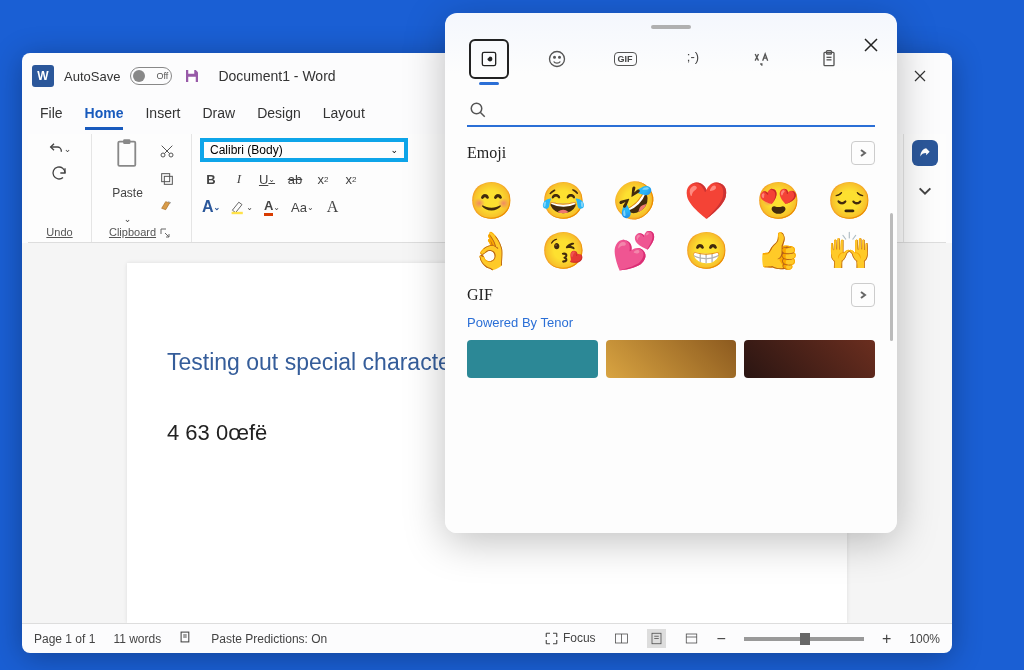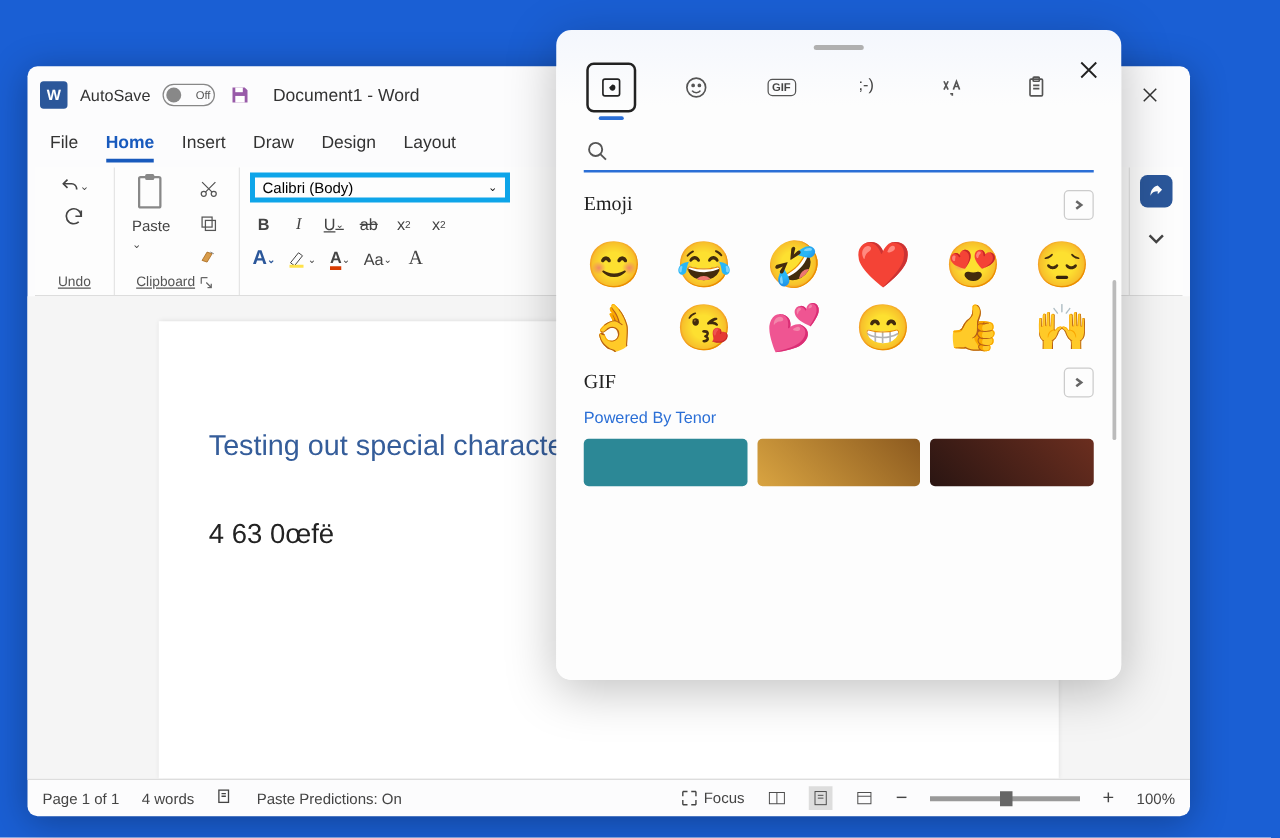--- a/index.html
+++ b/index.html
@@ -23,42 +23,42 @@
   .tabs { display:flex; gap:22px; padding: 14px 18px 0 18px; font-size:14px; color:#333; }
   .tab { padding-bottom:6px; cursor:pointer; }
   .tab.active { color:#185abd; font-weight:600; border-bottom:3px solid #185abd; }
   .ribbon { display:flex; border-bottom:1px solid #ddd; margin:4px 6px 0 6px; background:#fdfdfd; }
   .rgroup { border-right:1px solid #e5e5e5; padding:4px 8px; display:flex; flex-direction:column; align-items:center; }
   .rgroup-body { display:flex; align-items:flex-start; gap:6px; flex:1; }
   .rgroup-label { font-size:11px; color:#555; margin-top:2px;text-decoration:underline; }
   .rbtn { min-width:22px; height:22px; display:flex; align-items:center; justify-content:center; font-size:13px; color:#444; cursor:pointer; padding:0 2px; }
   .rbtn svg { width:16px; height:16px; }
   .vstack { display:flex; flex-direction:column; align-items:center; gap:2px; }
-  .paste-big { width:44px; display:flex; flex-direction:column; align-items:flex-start; gap:2px; font-size:12px; color:#444; }
+  .paste-big { width:44px; display:flex; flex-direction:column; align-items:center; gap:14px; font-size:12px; color:#444; }
   .paste-big svg { width:30px; height:34px; }
   .fontname { width:208px; height:24px; border:4px solid #0ea5e9; font-size:12px; padding:2px 6px; display:flex; align-items:center; justify-content:space-between; }
   .fontrow { display:flex; gap:6px; margin-top:6px; flex-wrap:wrap; }
   .fontbtns { display:flex; flex-direction:column; }
   .ribbon-right { margin-left:auto; display:flex; flex-direction:column; align-items:center; padding:6px 8px; gap:14px; }
   .share-badge { width:26px; height:26px; background:#2b579a; border-radius:6px; display:flex; align-items:center; justify-content:center; }
   .share-badge svg { width:14px; height:14px; fill:#fff; }
   .document-area { flex:1; background:#f5f5f5; display:flex; justify-content:center; overflow:hidden; }
   .page { width:720px; background:#fff; margin-top:20px; padding:86px 40px; box-shadow:0 0 4px rgba(0,0,0,0.1); }
   .doc-heading { color:#355d9a; font-size:23px; font-weight:400; }
   .doc-body { margin-top:44px; font-size:22px; color:#222; }
   .statusbar { height:30px; border-top:1px solid #ddd; display:flex; align-items:center; padding:0 12px; font-size:12px; color:#444; gap:18px; }
   .statusbar .sp { flex:1; }
   .zoom-slider { width:120px; height:4px; background:#999; position:relative; }
   .zoom-slider .thumb { position:absolute; left:56px; top:-4px; width:10px; height:12px; background:#666; }
   .focus-btn, .view-btn { display:flex; align-items:flex-start; gap:4px; cursor:pointer; }
   .view-btn svg, .focus-btn svg { width:15px; height:15px; stroke:#444; fill:none; }
 
   
   .emoji-panel {
-    position:absolute; left:445px; top:24px; width:452px; height:520px;
+    position:absolute; left:445px; top:13px; width:452px; height:520px;
     background:linear-gradient(#f4f7fd,#fdfdfd 60px); border-radius:12px;
     box-shadow:0 8px 40px rgba(0,0,0,0.25); padding:12px 0 0 0; display:flex; flex-direction:column;
   }
   .ep-drag { width:40px; height:4px; background:#b0b0b0; border-radius:3px; margin:0 auto 6px auto; }
   .ep-close { position:absolute; right:12px; top:18px; width:28px; height:28px; display:flex; align-items:center; justify-content:center; cursor:pointer; }
   .ep-close svg { width:14px; height:14px; stroke:#222; stroke-width:1.5; }
   .ep-tabs { display:flex; gap:28px; padding:4px 24px 10px 24px; align-items:center; }
   .ep-tab { width:40px; height:40px; display:flex; align-items:center; justify-content:center; cursor:pointer; border-radius:6px; }
   .ep-tab.active { border:2px solid #222; position:relative; }
   .ep-tab.active::after { content:""; position:absolute; bottom:-8px; left:8px; right:8px; height:3px; background:#2b6fd6; border-radius:2px; }
@@ -246,21 +246,21 @@
 
   <div class="document-area">
     <div class="page">
       <div class="doc-heading">Testing out special characters in</div>
       <div class="doc-body">4 63   0œfë</div>
     </div>
   </div>
 
   <div class="statusbar">
     <span>Page 1 of 1</span>
-    <span>4 words</span>
+    <span>11 words</span>
     <span><svg width="14" height="14" viewBox="0 0 20 20" fill="none" stroke="#444" stroke-width="1.5">
           <rect x="3" y="3" width="11" height="14"></rect>
           <path d="M6 7h5M6 10h5"></path>
         </svg></span>
     <span>Paste Predictions: On</span>
     <span class="sp"></span>
     <span class="focus-btn">
         <svg viewBox="0 0 20 20">
           <path d="M3 3h5M3 3v5M17 3h-5M17 3v5M3 17h5M3 17v-5M17 17h-5M17 17v-5" stroke-width="1.5"></path>
         </svg>

